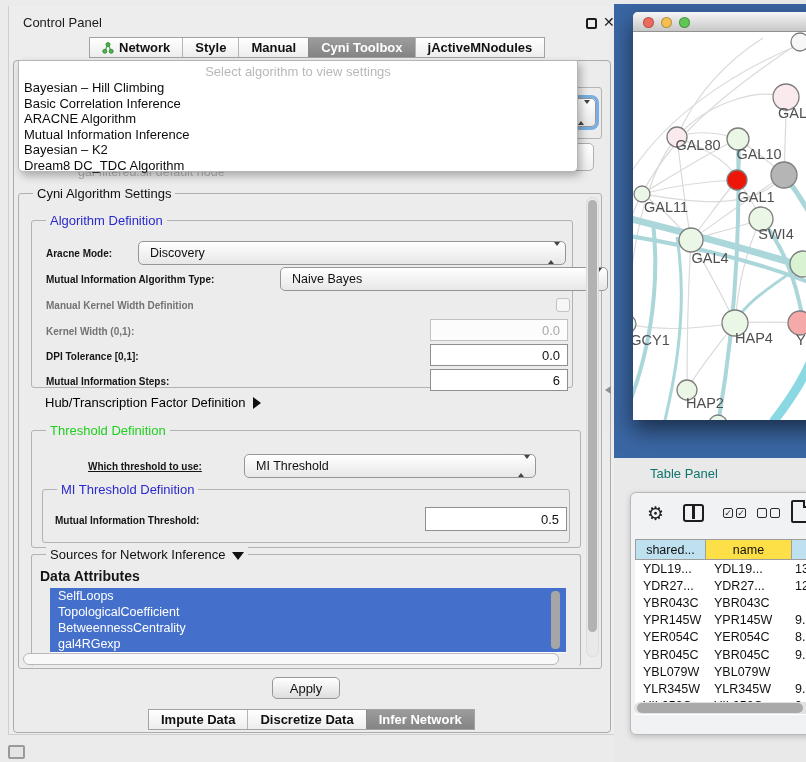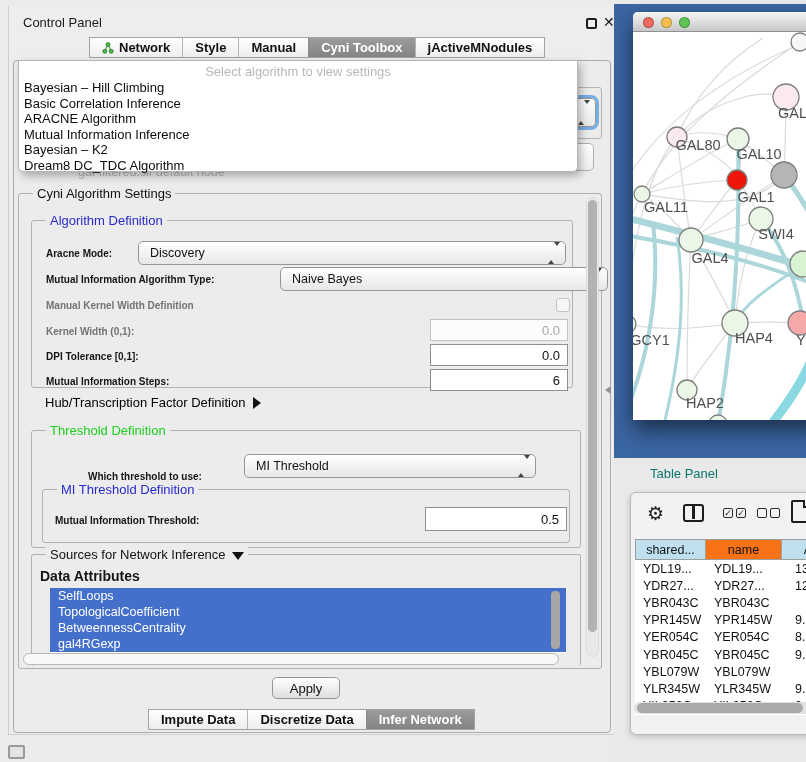--- a/index.html
+++ b/index.html
@@ -172,21 +172,21 @@
       </div>
 
       <div class="hub-row">
         <span>Hub/Transcription Factor Definition</span>
         <span class="tri-right"></span>
       </div>
 
       <div class="groupbox" style="left:12px; top:236px; width:550px; height:118px;">
         <span class="boxtitle" style="color:#1ecf1e;">Threshold Definition</span>
 
-        <span class="flabel" style="left:56px; top:40px;">Which threshold to use:</span>
+        <span class="flabel" style="left:56px; top:30px;text-decoration:underline;">Which threshold to use:</span>
         <div class="combo" style="left:212px; top:23px; width:292px; height:24px;">
           <span class="val">MI Threshold</span>
           <span class="arrows"><span class="arr-up"></span><span class="arr-dn"></span></span>
         </div>
 
         <div class="groupbox" style="left:10px; top:58px; width:528px; height:54px;">
           <span class="boxtitle" style="color:#2929cc;">MI Threshold Definition</span>
           <span class="flabel" style="left:12px; top:25px;">Mutual Information Threshold:</span>
           <div class="tinput" style="left:382px; top:17px; width:142px; height:24px;">0.5</div>
         </div>
@@ -326,21 +326,21 @@
       <div class="abs cb" style="left:105px; top:15px;">✓</div>
       <div class="abs cb" style="left:126px; top:15px;"></div>
       <div class="abs cb" style="left:139px; top:15px;"></div>
       <div class="abs doc-icon">
           <div></div>
         </div>
     </div>
     <div class="abs tb-table" id="tb-table">
         <div class="th-row">
           <div class="th" style="width: 71px; background: rgb(190, 224, 239);">shared...</div>
-          <div class="th" style="width: 75px; background: #f97316;">name</div>
+          <div class="th" style="width: 85px; background: #fde047;">name</div>
           <div class="th" style="width: 54px; background: rgb(190, 224, 239);">A</div>
         </div>
         <div class="td-row">
           <div class="td" style="width: 71px; padding-left: 8px;">YDL19...</div>
           <div class="td" style="width: 85px; padding-left: 8px;">YDL19...</div>
           <div class="td" style="width: 54px; padding-left: 4px;">13</div>
         </div>
         <div class="td-row">
           <div class="td" style="width: 71px; padding-left: 8px;">YDR27...</div>
           <div class="td" style="width: 85px; padding-left: 8px;">YDR27...</div>

